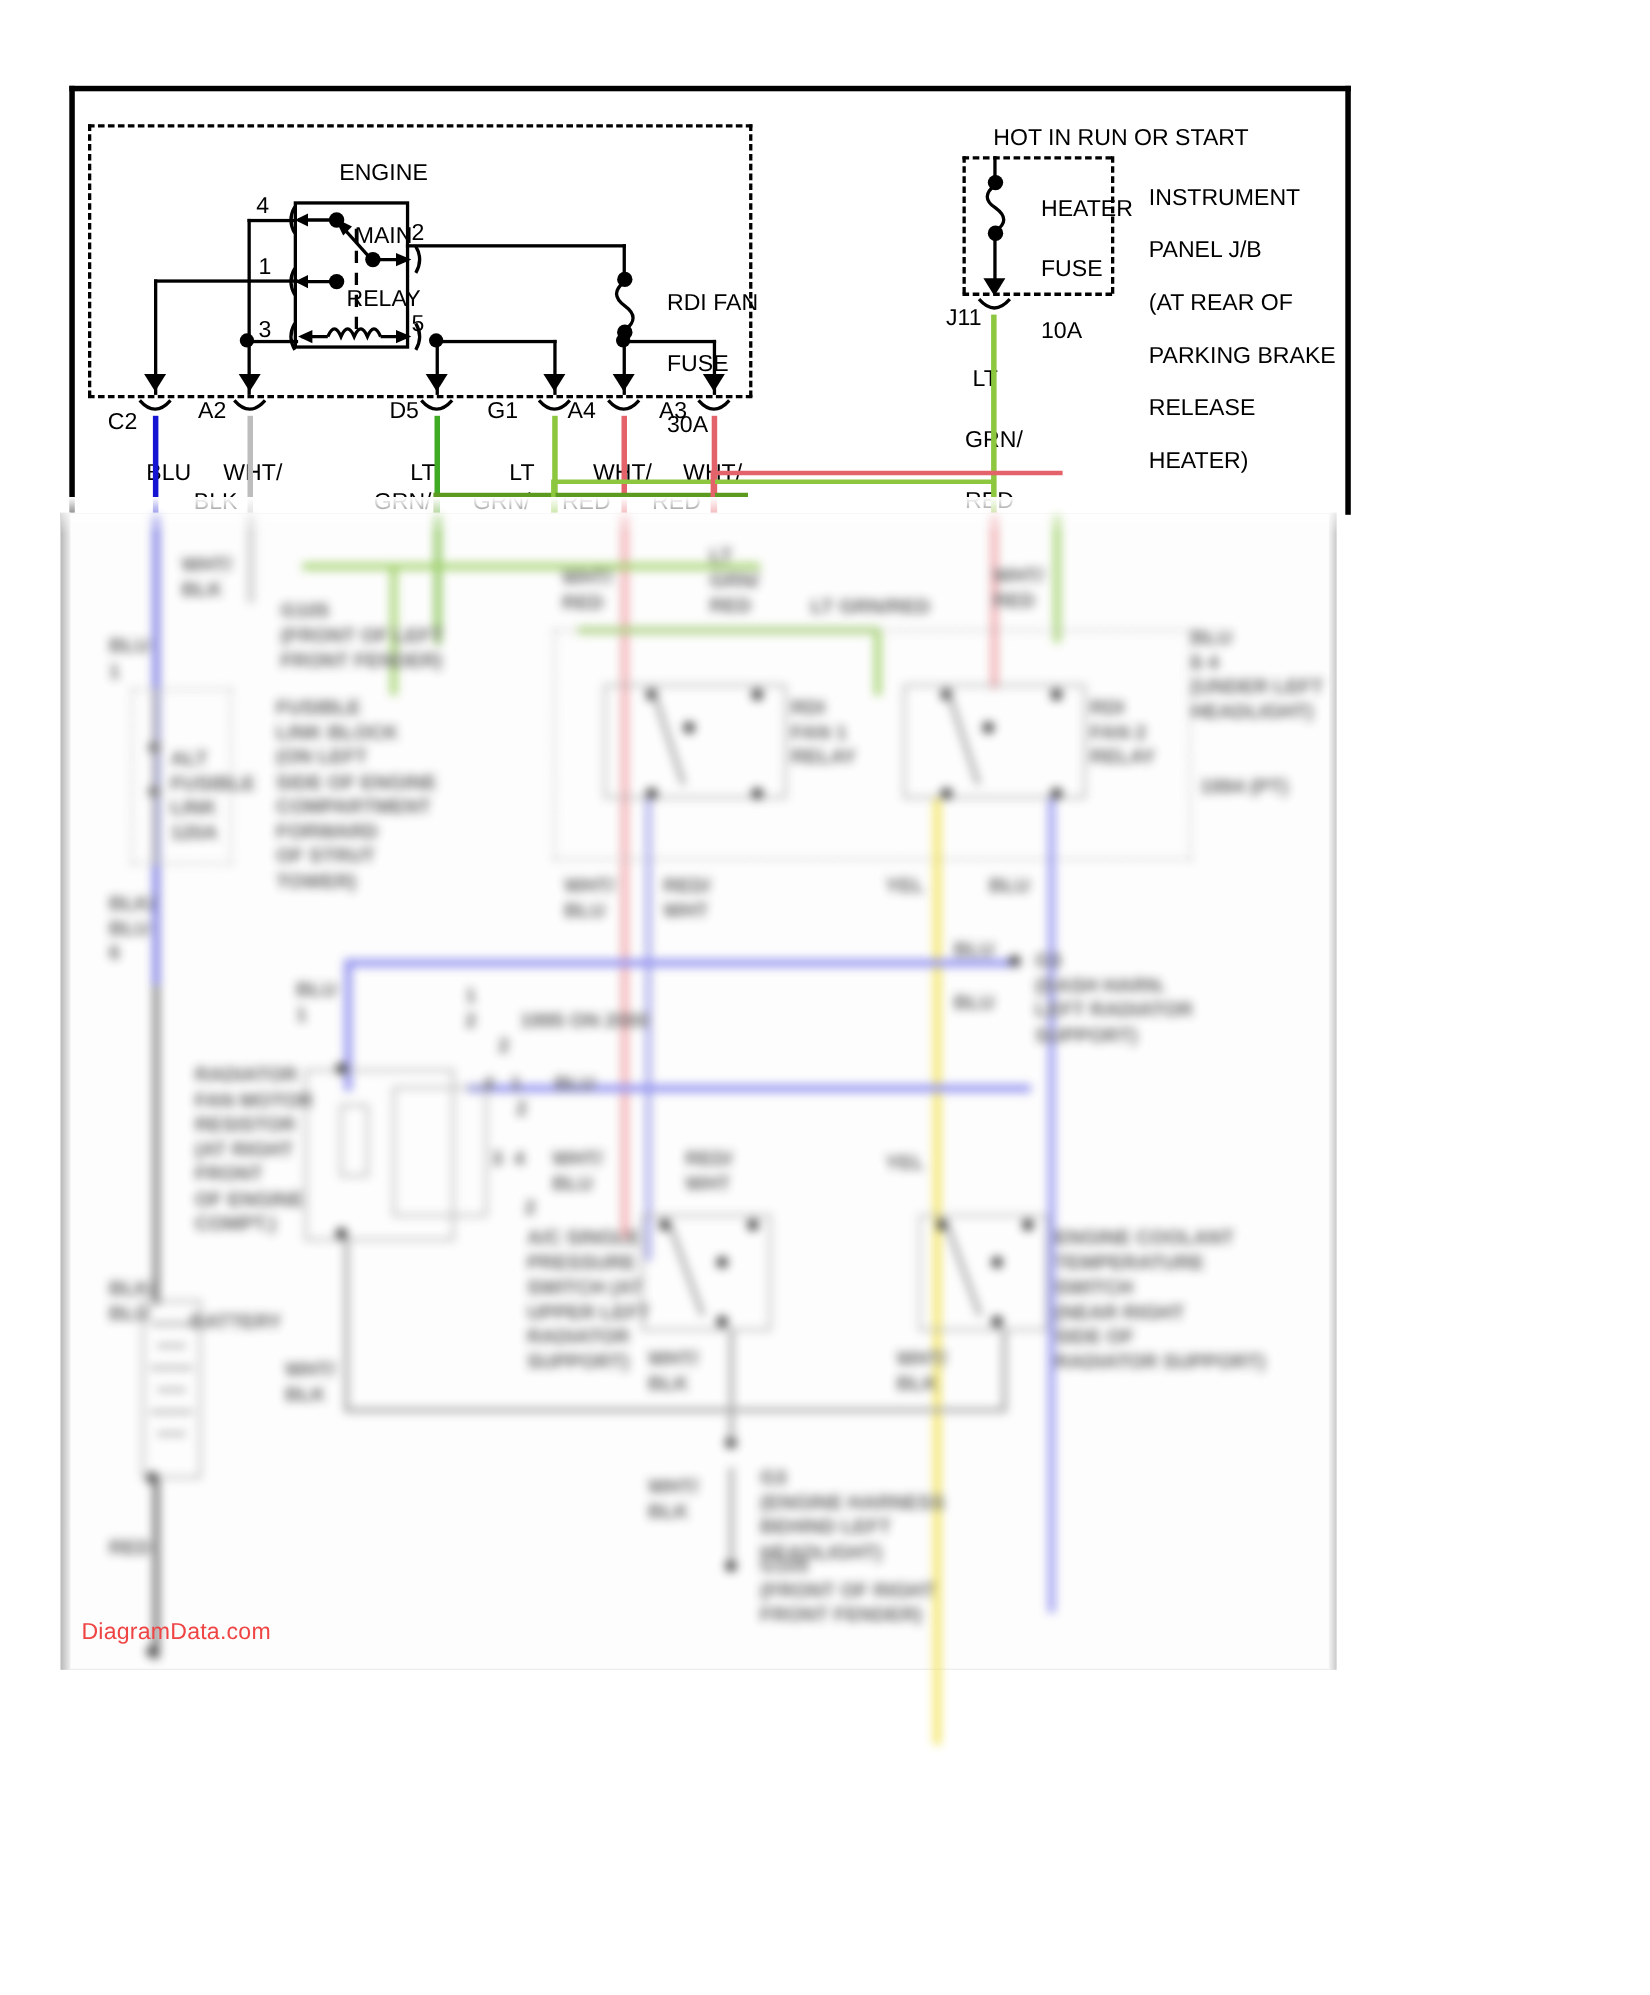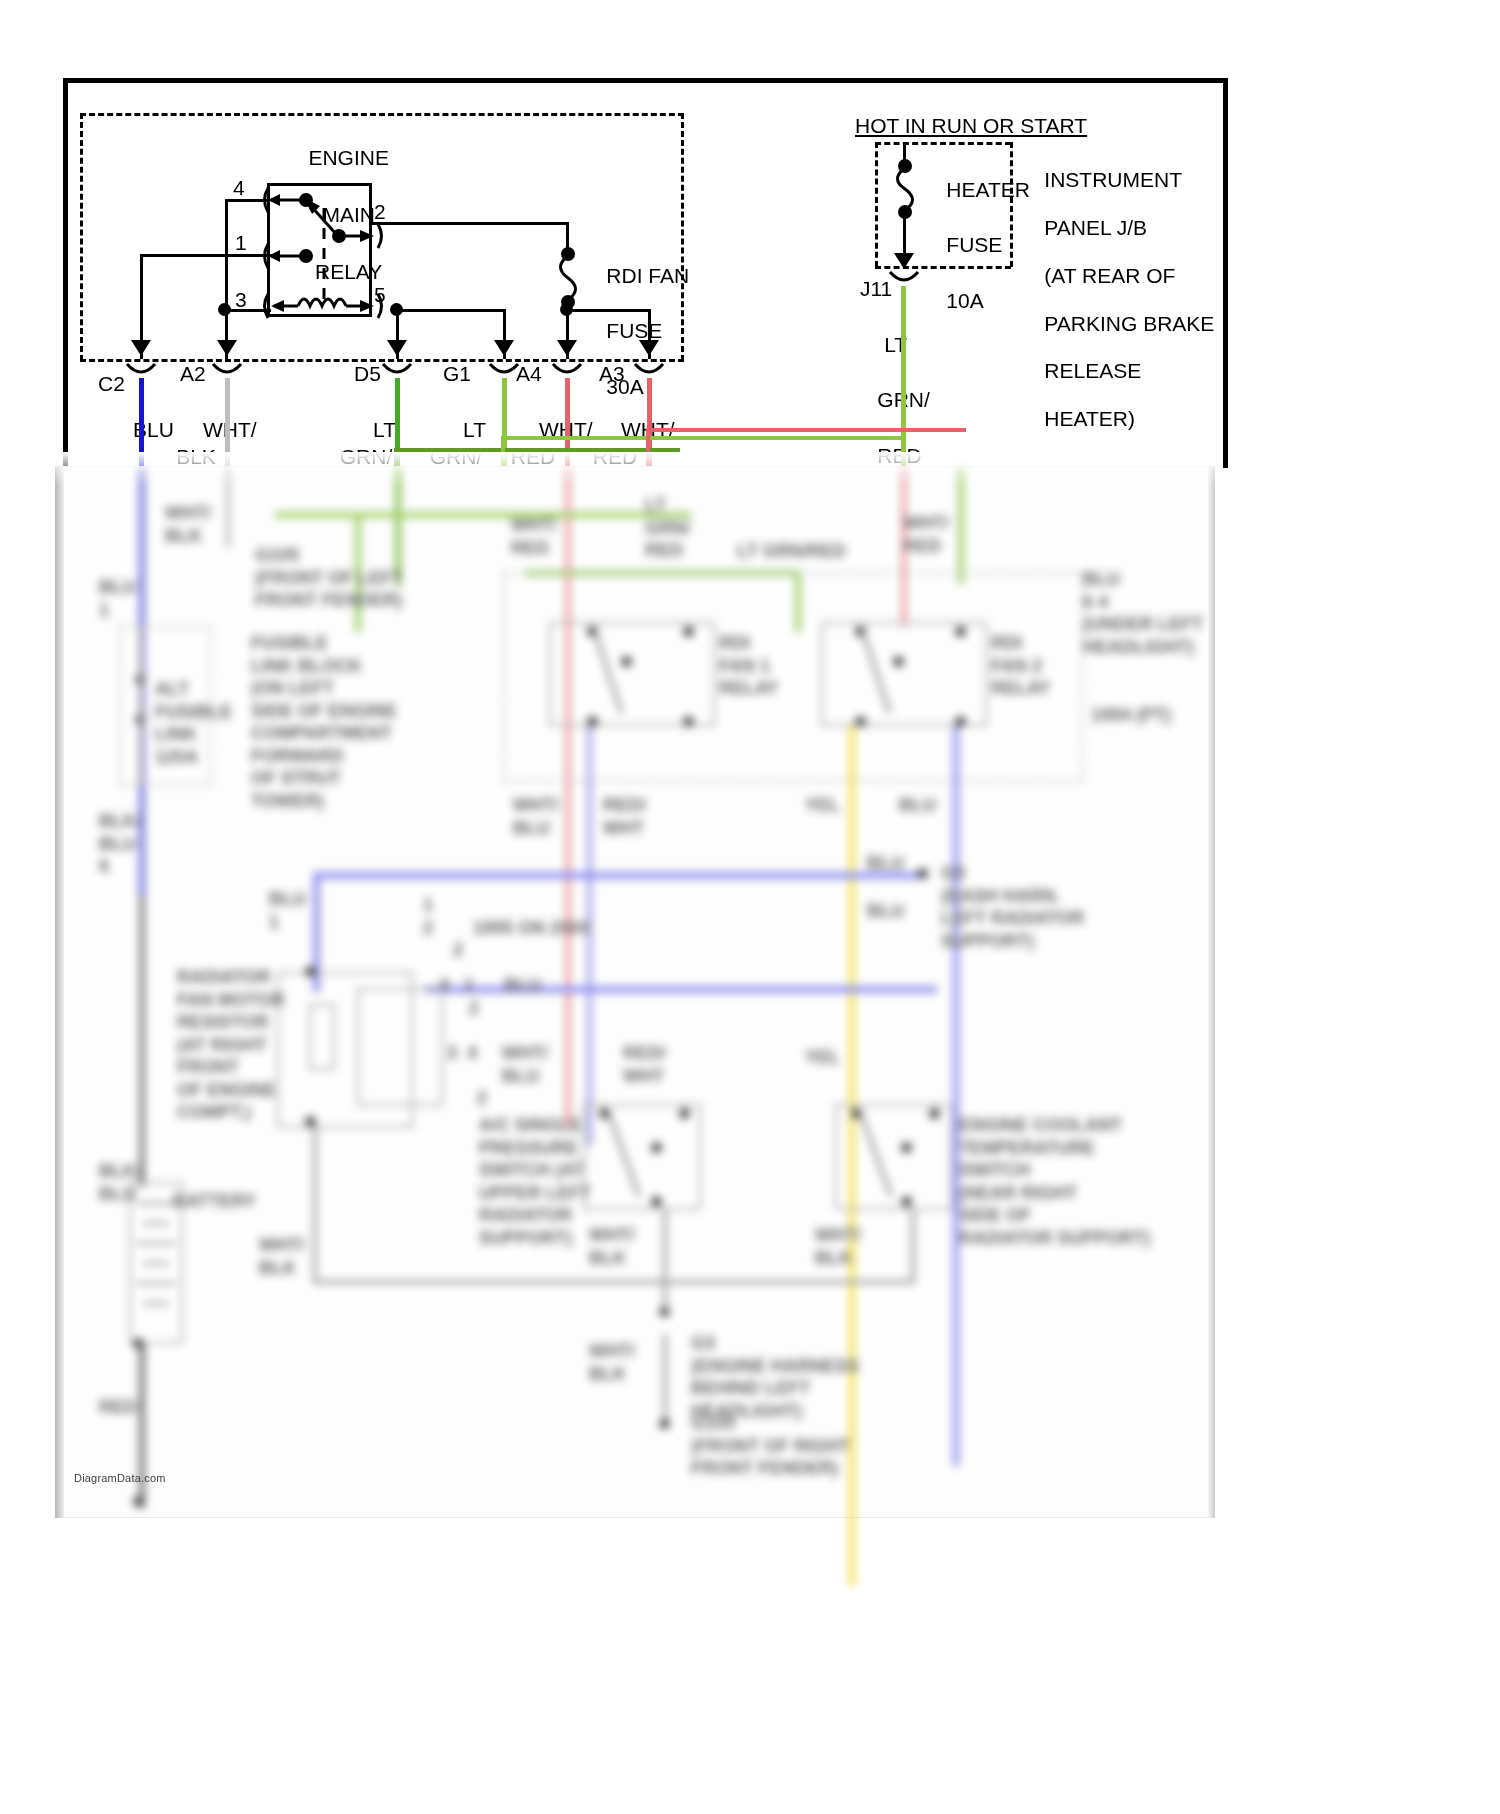--- a/index.html
+++ b/index.html
@@ -62,21 +62,21 @@
   #blurlayer .gdot{position:absolute;width:11px;height:11px;border-radius:50%;background:#4a4a4a;}
   #blurlayer .gdash{position:absolute;box-sizing:border-box;border:2px dashed #bdbdbd;}
   #blurlayer .cw{position:absolute;}
 
   
   .fade{
     position:absolute;left:55px;top:452px;width:1160px;height:34px;
     background:linear-gradient(180deg,rgba(255,255,255,1) 0%,rgba(255,255,255,0) 100%);
     pointer-events:none;
   }
-  .watermark{position:absolute;left:74px;top:1472px;font-size:11px;color:#404040;
+  .watermark{position:absolute;left:74px;top:1472px;font-size:21px;color:#ef4444;
      letter-spacing:.2px;}
 </style>
 </head>
 <body>
 
 <div id="page">
 
   <div class="frame-top"></div>
 
   <div>
@@ -164,21 +164,21 @@
     <circle cx="16" cy="8" r="7" fill="#000"></circle>
     <path d="M16,10 q-15,11 0,22 q15,11 0,22" stroke="#000" stroke-width="3" fill="none"></path>
     <circle cx="16" cy="56" r="7" fill="#000"></circle>
   </svg>
   <div class="lbl" style="left:583px;top:234px;line-height:1.32;">
     <span>RDI FAN</span><br>
     <span>FUSE</span><br>
     <span>30A</span>
   </div>
 
-  <div class="lbl" style="left:855px;top:114px;text-decoration:underline;">HOT IN RUN OR START</div>
+  <div class="lbl" style="left:903px;top:114px;">HOT IN RUN OR START</div>
 
   <div>
     <div class="dash-t" style="left:875px;top:142px;width:136px;"></div>
     <div class="dash-l" style="left:875px;top:142px;height:125px;"></div>
     <div class="dash-r" style="left:1010px;top:142px;height:125px;"></div>
     <div class="dash-b" style="left:875px;top:266px;width:136px;"></div>
   </div>
 
   <div class="lbl" style="left:1021px;top:144px;">
     <span>INSTRUMENT</span><br>

